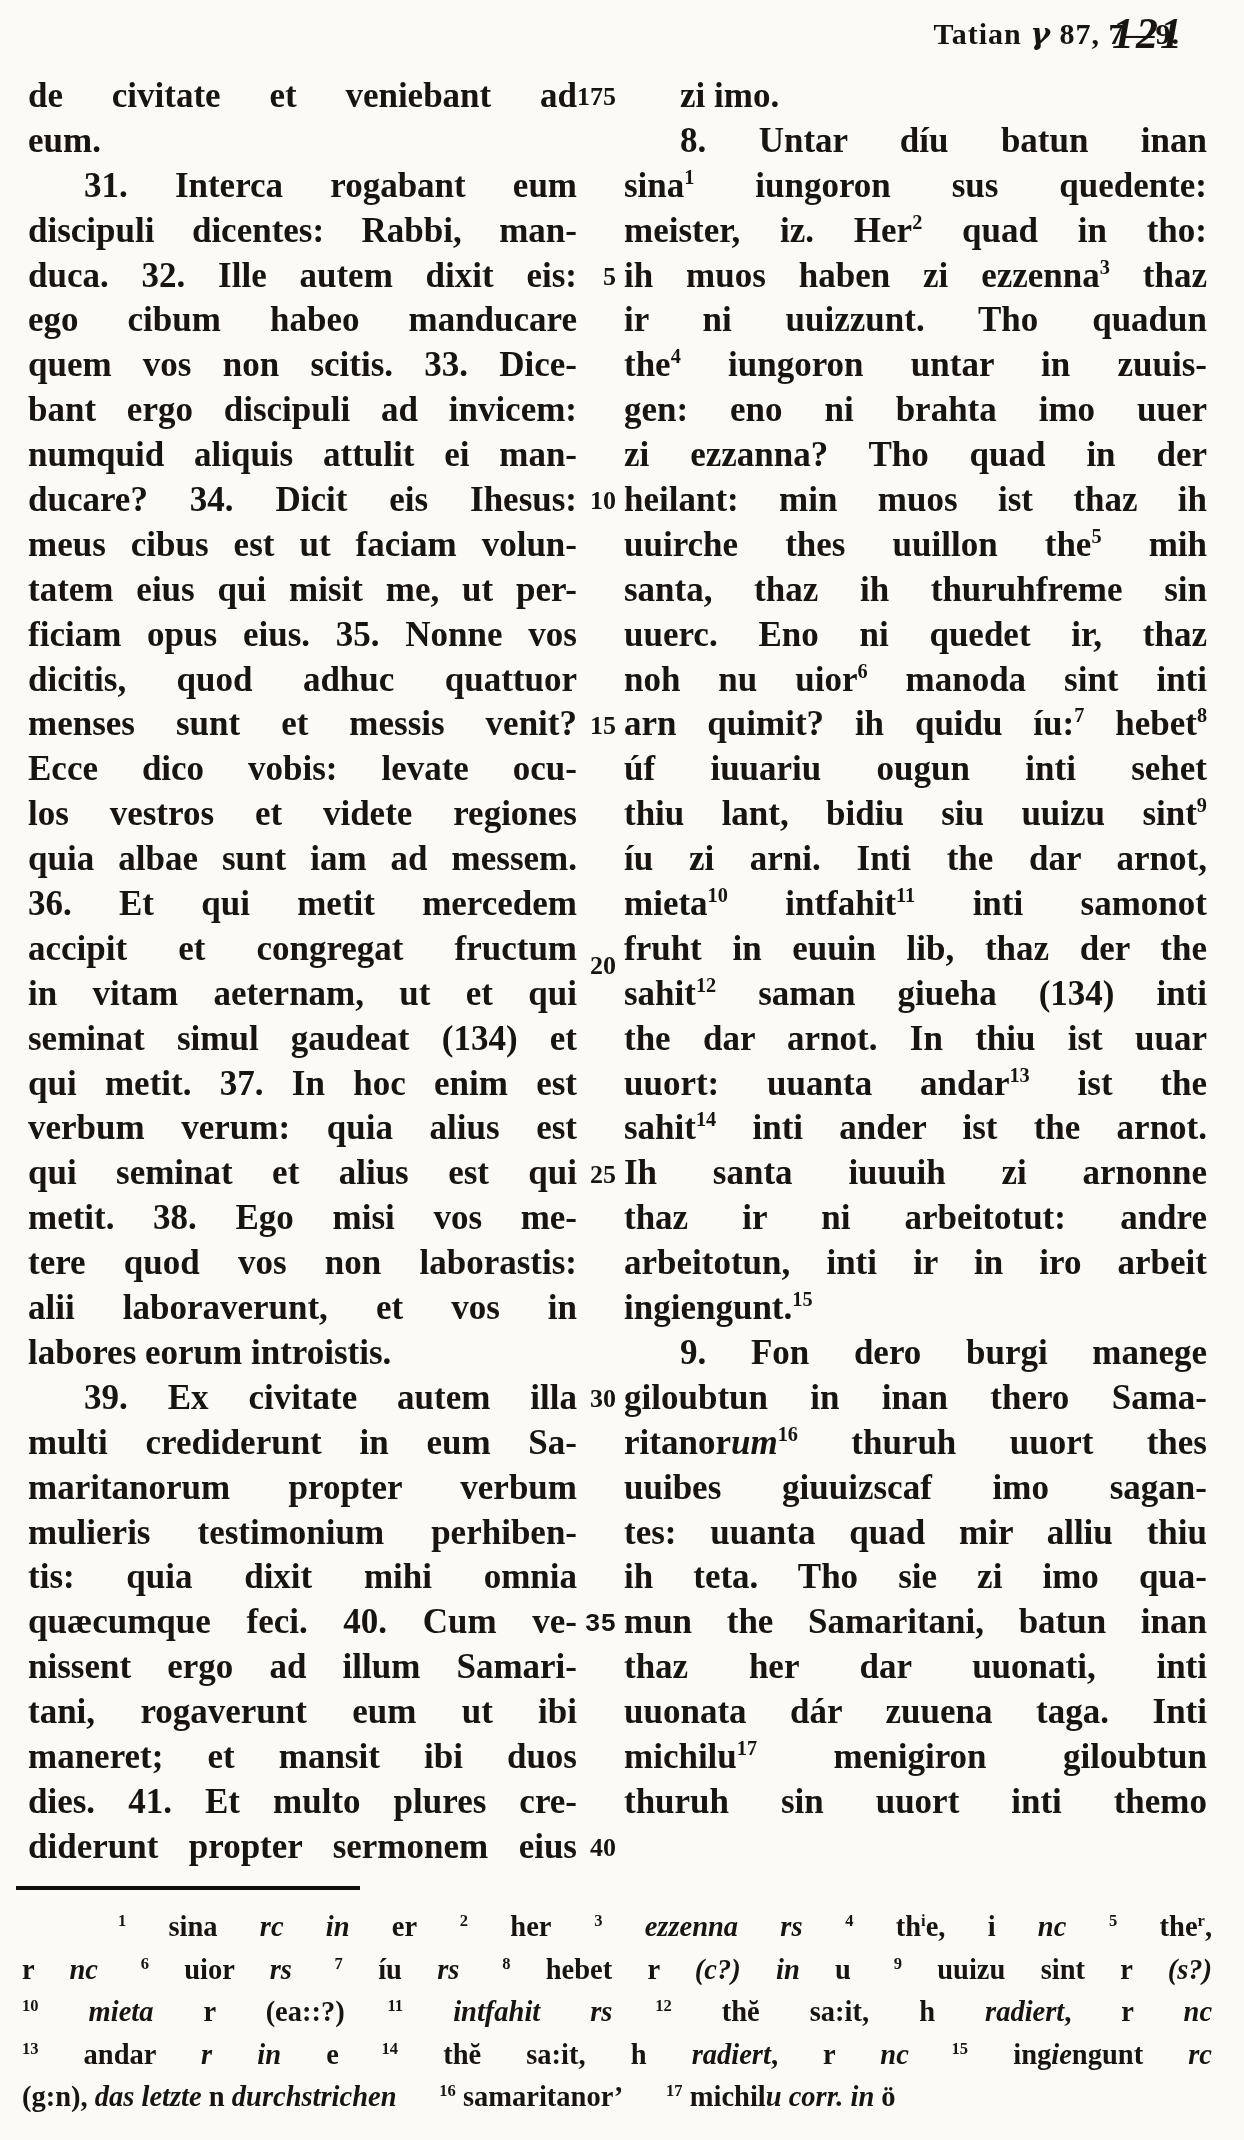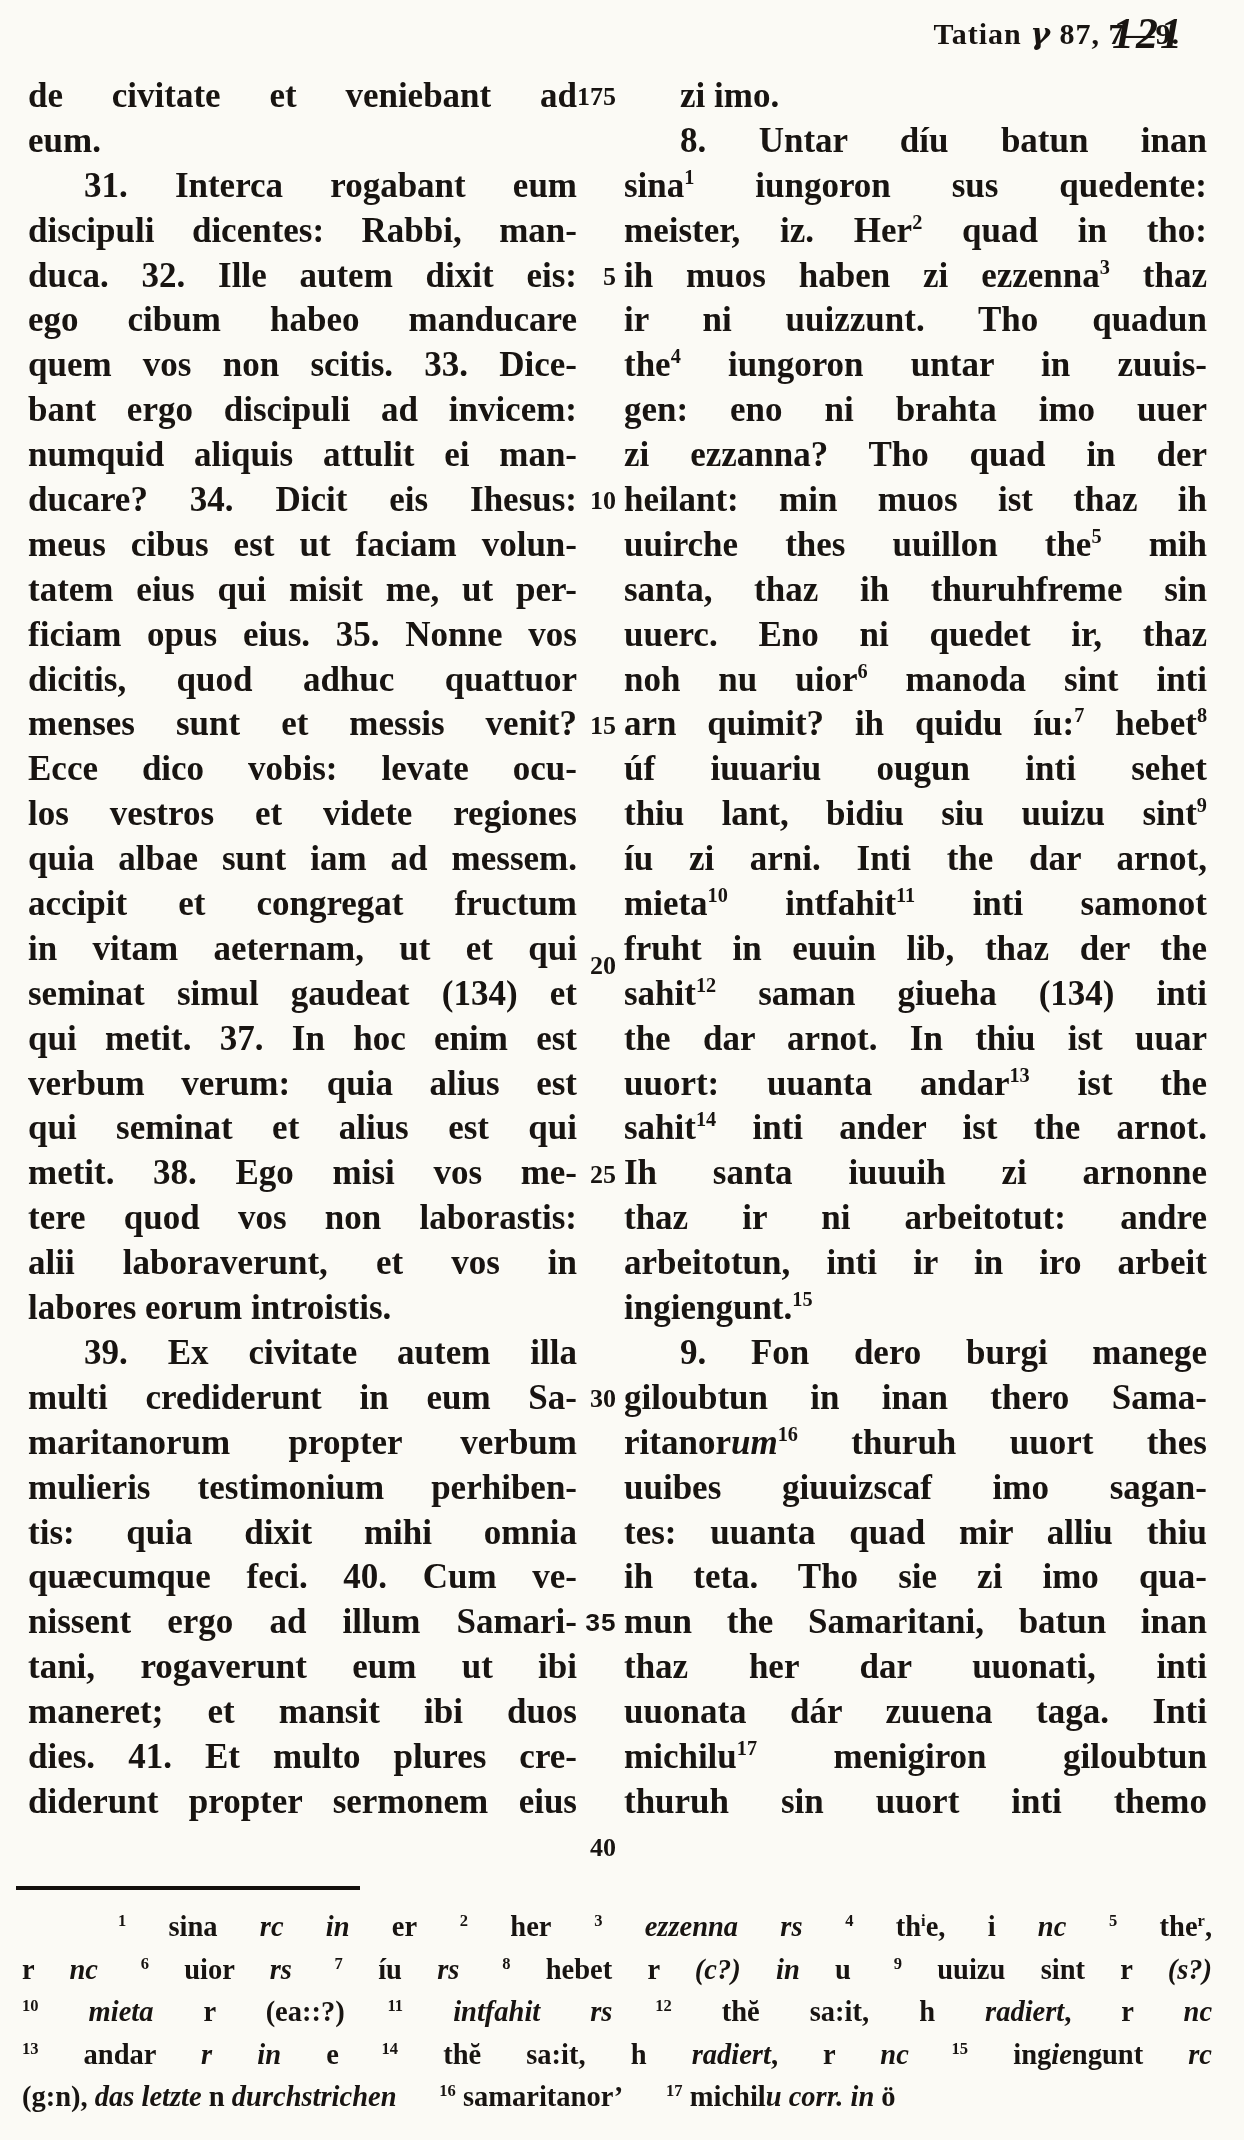--- a/index.html
+++ b/index.html
@@ -71,20 +71,21 @@
       <div class="ln j">numquid aliquis attulit ei man-</div>
       <div class="ln j">ducare? 34. Dicit eis Ihesus:</div>
       <div class="ln j">meus cibus est ut faciam volun-</div>
       <div class="ln j">tatem eius qui misit me, ut per-</div>
       <div class="ln j">ficiam opus eius. 35. Nonne vos</div>
       <div class="ln j">dicitis, quod adhuc quattuor</div>
       <div class="ln j">menses sunt et messis venit?</div>
       <div class="ln j">Ecce dico vobis: levate ocu-</div>
       <div class="ln j">los vestros et videte regiones</div>
       <div class="ln j">quia albae sunt iam ad messem.</div>
+      <div class="ln j">36. Et qui metit mercedem</div>
       <div class="ln j">accipit et congregat fructum</div>
       <div class="ln j">in vitam aeternam, ut et qui</div>
       <div class="ln j">seminat simul gaudeat (134) et</div>
       <div class="ln j">qui metit. 37. In hoc enim est</div>
       <div class="ln j">verbum verum: quia alius est</div>
       <div class="ln j">qui seminat et alius est qui</div>
       <div class="ln j">metit. 38. Ego misi vos me-</div>
       <div class="ln j">tere quod vos non laborastis:</div>
       <div class="ln j">alii laboraverunt, et vos in</div>
       <div class="ln">labores eorum introistis.</div>

